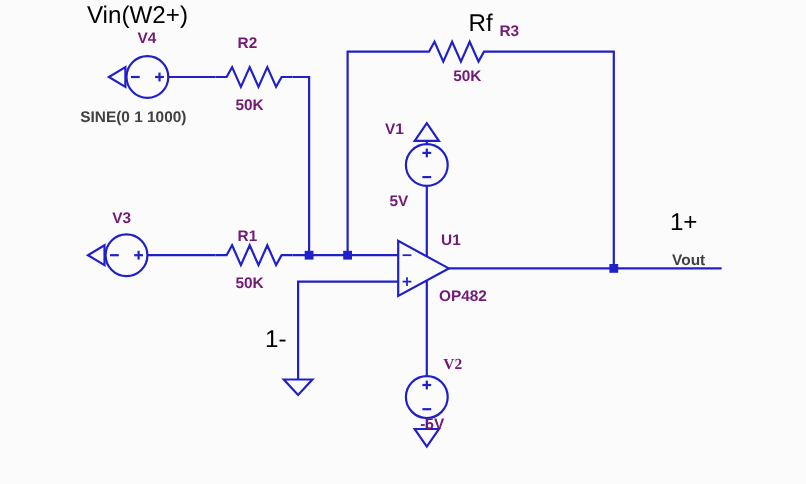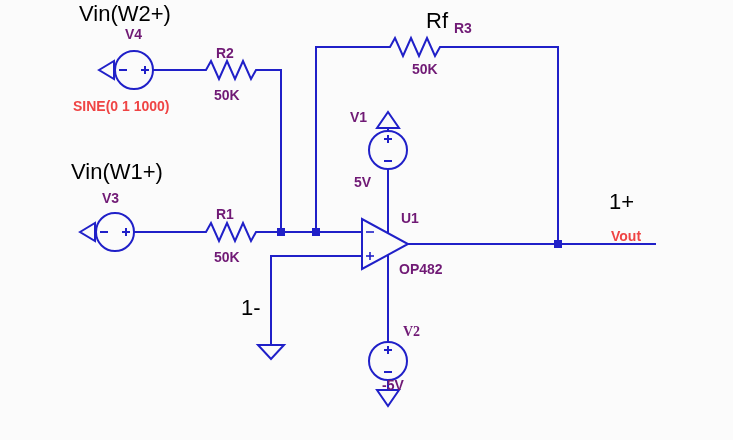--- a/index.html
+++ b/index.html
@@ -8,21 +8,21 @@
     position:relative;
     width:733px; height:440px;
     background:#fbfbfb;
     font-family:"Liberation Sans", sans-serif;
     overflow:hidden;
   }
   .canvas svg { position:absolute; left:0; top:0; }
   .lbl { position:absolute; white-space:pre; line-height:1.1; }
   .lbl.big  { font-size:22px; font-weight:400; color:#000000; }
   .lbl.comp { font-size:14px; font-weight:700; color:#701a75; }
-  .lbl.ann  { font-size:14px; font-weight:700; color:#ef4444; }
+  .lbl.ann  { font-size:14px; font-weight:700; color:#404040; }
 </style>
 </head>
 <body>
 
 <div class="canvas">
 
   <svg width="733" height="440" viewBox="0 0 733 440">
 
     <g stroke="#2020c8" stroke-width="2" fill="none">
       <g>
@@ -150,31 +150,30 @@
         <line x1="366" y1="256" x2="374" y2="256"></line>
           <line x1="370" y1="252" x2="370" y2="260"></line>
       </g>
     </g>
   </svg>
 
   <span class="lbl big" style="left:79px;  top:2px;">Vin(W2+)</span>
   <span class="lbl comp" style="left:125px; top:27px;">V4</span>
   <span class="lbl ann" style="left:73px;  top:99px;">SINE(0 1 1000)</span>
 
-  <span class="lbl comp" style="left:216px; top:46px;">R2</span>
+  <span class="lbl comp" style="left:216px; top:32px;">R2</span>
   <span class="lbl comp" style="left:214px; top:88px;">50K</span>
 
   <span class="lbl comp" style="left:406px; top:21px;padding-left:48px;">R3</span>
   <span class="lbl big" style="left:426px; top:9px;">Rf</span>
   <span class="lbl comp" style="left:412px; top:62px;">50K</span>
 
   <span class="lbl comp" style="left:350px; top:110px;">V1</span>
   <span class="lbl comp" style="left:354px; top:175px;">5V</span>
 
-  <span class="lbl big" style="left:71px;  top:160px;">Vin(W1+)</span>
   <span class="lbl comp" style="left:102px; top:191px;">V3</span>
 
   <span class="lbl comp" style="left:216px; top:207px;">R1</span>
   <span class="lbl comp" style="left:214px; top:250px;">50K</span>
 
   <span class="lbl comp" style="left:401px; top:211px;">U1</span>
   <span class="lbl comp" style="left:399px; top:262px;text-align:center;">OP482</span>
 
   <span class="lbl big" style="left:609px; top:190px;">1+</span>
   <span class="lbl ann" style="left:611px; top:229px;">Vout</span>

